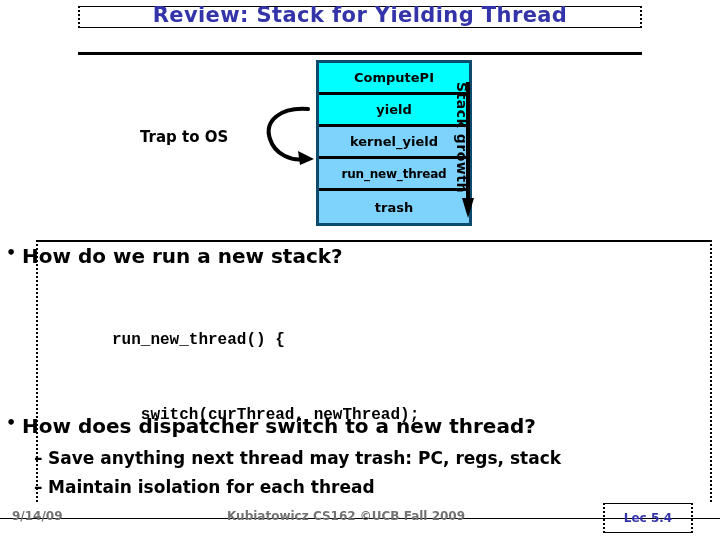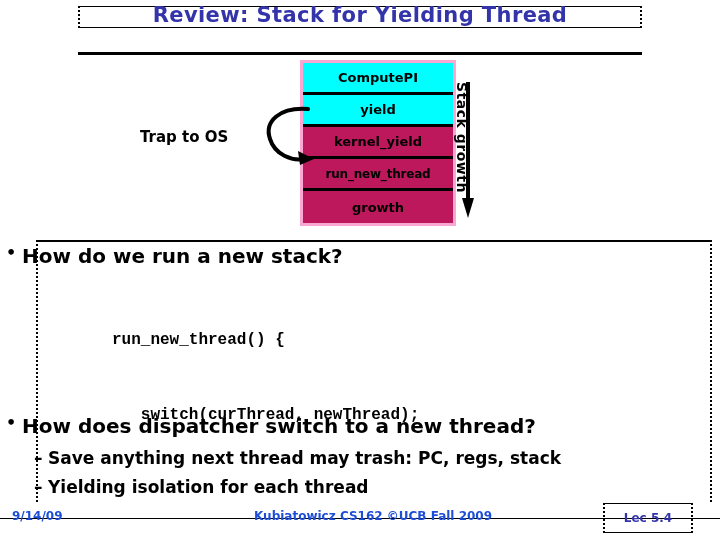--- a/index.html
+++ b/index.html
@@ -47,42 +47,42 @@
     left: 78px;
     top: 52px;
     width: 564px;
     height: 3px;
     background: #000000;
   }
 
   
   .stack {
     position: absolute;
-    left: 300px;
+    left: 316px;
     top: 60px;
     width: 156px;
-    border: 3px solid #f9a8d4;
+    border: 3px solid #0c4a6e;
     box-sizing: border-box;
   }
   .frame {
     height: 32px;
     box-sizing: border-box;
     display: flex;
     align-items: center;
     justify-content: center;
     font-family: "DejaVu Sans", sans-serif;
     font-size: 13px;
     font-weight: bold;
     color: #000000;
     border-bottom: 3px solid #000000;
     white-space: nowrap;
   }
   .frame:last-child { border-bottom: none; }
   .frame.user   { background: #00ffff; }
-  .frame.kernel { background: #be185d; }
+  .frame.kernel { background: #7dd3fc; }
   .frame.tight  { font-size: 12px; letter-spacing: -0.2px; }
 
   
   .trap-label {
     position: absolute;
     left: 140px;
     top: 128px;
     font-family: "DejaVu Sans", sans-serif;
     font-size: 15px;
     font-weight: bold;
@@ -177,28 +177,28 @@
     position: absolute;
     left: 0px;
     top: 518px;
     width: 720px;
     height: 1px;
     background: #000000;
   }
   .footer-text {
     position: absolute;
     top: 509px;
-    color: #1d4ed8;
+    color: #737373;
     font-family: "DejaVu Sans", sans-serif;
     font-size: 12px;
     font-weight: bold;
     white-space: nowrap;
   }
   .footer-date   { left: 12px; }
-  .footer-center { left: 254px; }
+  .footer-center { left: 227px; }
   .footer-lec-box {
     position: absolute;
     left: 603px;
     top: 503px;
     width: 90px;
     height: 30px;
     border: 1px solid #000000;
     border-left: 2px dotted #000000;
     border-right: 2px dotted #000000;
     box-sizing: border-box;
@@ -222,21 +222,21 @@
   <div class="title-box">
     <div class="title-text">Review: Stack for Yielding Thread</div>
   </div>
   <div class="title-underline"></div>
 
   <div class="stack">
     <div class="frame user">ComputePI</div>
     <div class="frame user">yield</div>
     <div class="frame kernel">kernel_yield</div>
     <div class="frame kernel tight">run_new_thread</div>
-    <div class="frame kernel">growth</div>
+    <div class="frame kernel">trash</div>
   </div>
 
   <div class="trap-label">Trap to OS</div>
   <svg class="trap-arrow" viewBox="0 0 60 62">
     <path d="M 50 4 C 22 2, 6 16, 12 34 C 17 50, 34 56, 46 54" fill="none" stroke="#000000" stroke-width="4" stroke-linecap="round"></path>
     <polygon points="56,54 40,46 42,60" fill="#000000"></polygon>
   </svg>
 
   <svg class="growth-arrow" viewBox="0 0 16 140">
     <line x1="6" y1="2" x2="6" y2="124" stroke="#000000" stroke-width="4"></line>
@@ -263,21 +263,21 @@
     <span>How does dispatcher switch to a new thread?</span>
   </div>
 
   <div class="bullet bullet-l2" style="top:448px;">
     <span class="dash">–</span>
     <span>Save anything next thread may trash: PC, regs, stack</span>
   </div>
 
   <div class="bullet bullet-l2" style="top:477px;">
     <span class="dash">–</span>
-    <span>Yielding isolation for each thread</span>
+    <span>Maintain isolation for each thread</span>
   </div>
 
   <div class="footer-rule"></div>
   <div class="footer-text footer-date">9/14/09</div>
   <div class="footer-text footer-center">Kubiatowicz CS162 ©UCB Fall 2009</div>
   <div class="footer-lec-box">
     <div class="footer-lec">Lec 5.4</div>
   </div>
 
 </div>

